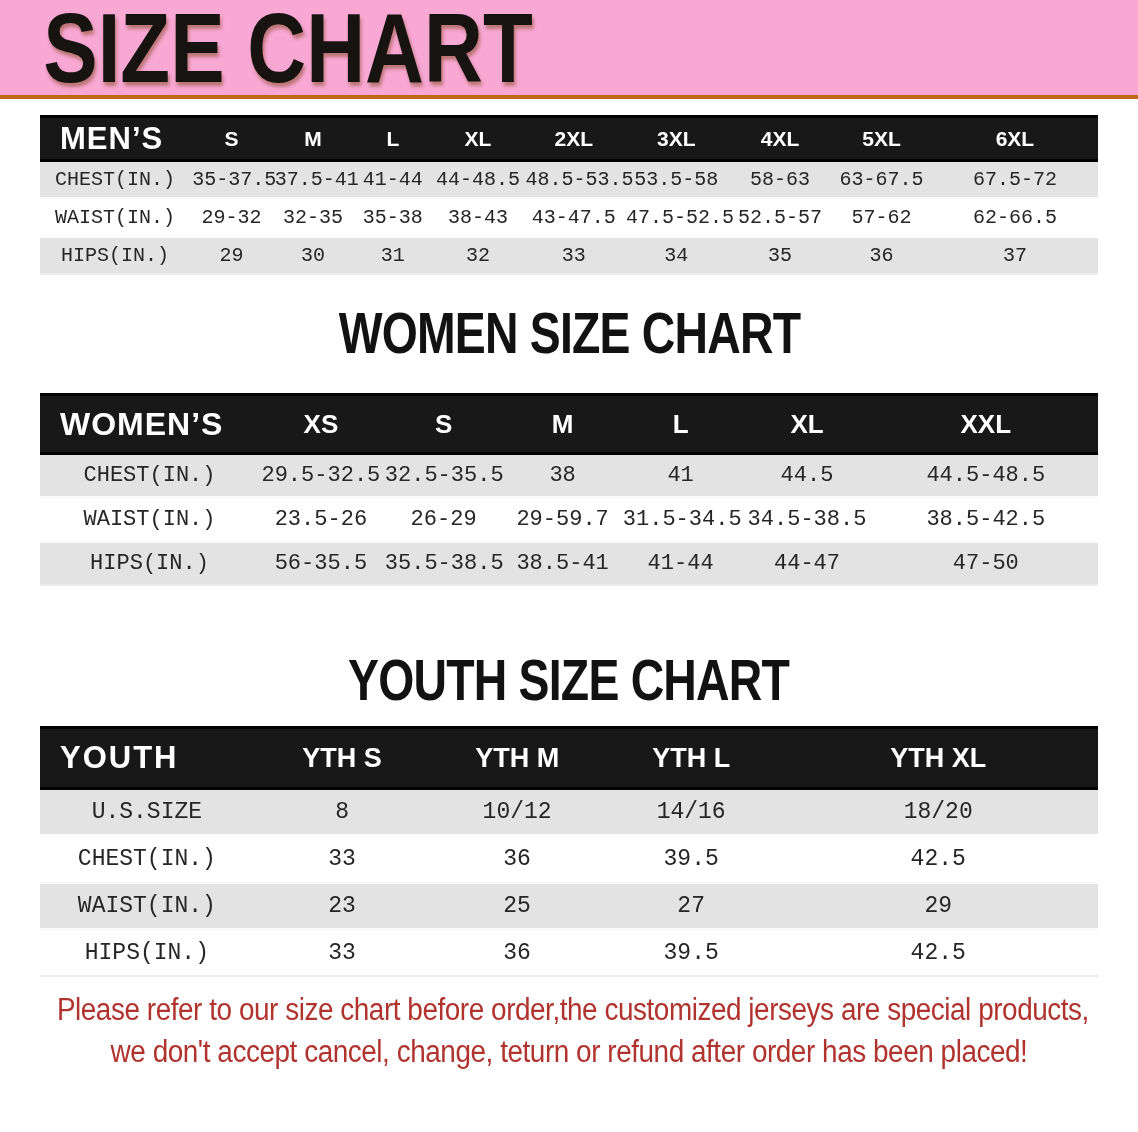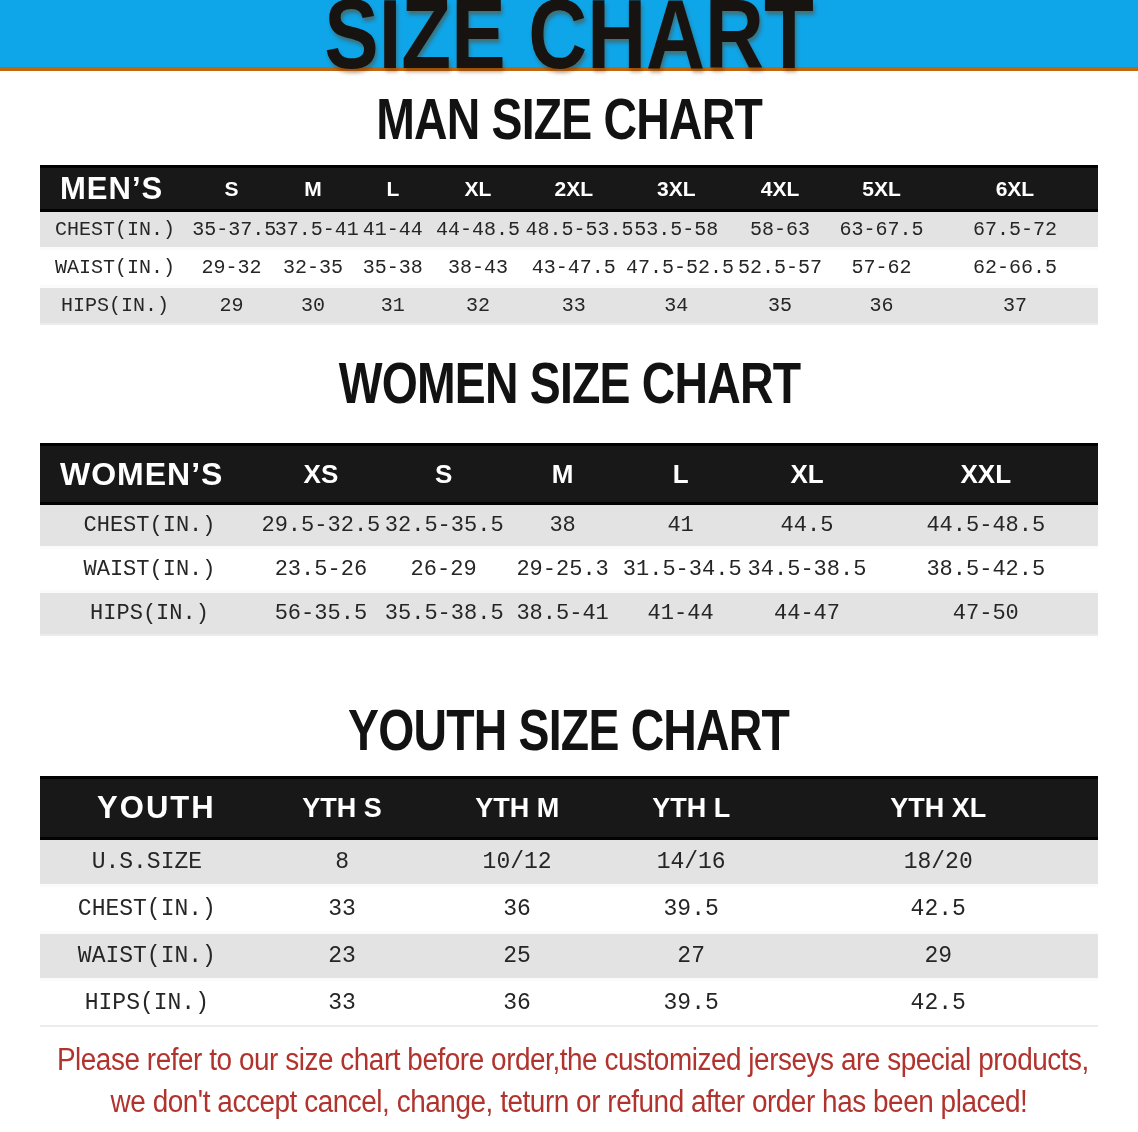--- a/index.html
+++ b/index.html
@@ -10,26 +10,25 @@
     background: #ffffff;
     font-family: "Liberation Sans", sans-serif;
     overflow: hidden;
     color: #1a1a1a;
   }
   .page { width: 1138px; height: 1132px; position: relative; }
 
   
   .banner {
     width: 100%;
-    height: 71px;
-    background: #0ea5e9;
+    height: 99px;
+    background: #f9a8d4;
     border-bottom: 4px solid #C06712;
     display: flex;
     align-items: center;
-    justify-content: center;
   }
   .banner h1 {
     margin: 0;
     font-size: 96px;
     line-height: 96px;
     font-weight: bold;
     color: #161310;
     letter-spacing: 0px;
     transform: scale(0.85, 1.02);
     transform-origin: 50% 50%;
@@ -95,21 +94,21 @@
   #men-table td { font-size: 20px; padding: 6px 2px; height: 35px; }
 
   
   #women-table { margin-top: 30px; }
   #women-table thead th { height: 59px; font-size: 26px; }
   #women-table thead th.rowhead { font-size: 32px; }
   #women-table td { font-size: 22px; padding: 8px 2px; height: 43px; }
 
   
   #youth-table { margin-top: 16px; }
-  #youth-table thead th { height: 61px; font-size: 27px; text-align: center; }
+  #youth-table thead th { height: 61px; font-size: 27px; }
   #youth-table thead th.rowhead { font-size: 31px; letter-spacing: 2px; }
   #youth-table td { font-size: 23px; padding: 9px 2px; height: 45px; }
 
   
   .disclaimer { margin-top: 12px; text-align: center; }
   .disclaimer p {
     margin: 0;
     color: #B1332E;
     font-size: 31px;
     line-height: 42px;
@@ -122,21 +121,20 @@
 </style>
 </head>
 <body>
 
 <div class="page">
 
   <header class="banner">
     <h1>SIZE CHART</h1>
   </header>
 
-  <h2 class="sec-title" id="men-heading"><span>MAN SIZE CHART</span></h2>
 
   <table class="size-table" id="men-table">
     <colgroup>
       <col style="width:14.2%">
         <col style="width:7.8%">
         <col style="width:7.6%">
         <col style="width:7.5%">
         <col style="width:8.6%">
         <col style="width:9.5%">
         <col style="width:9.9%">
@@ -228,21 +226,21 @@
         <td>32.5-35.5</td>
         <td>38</td>
         <td>41</td>
         <td>44.5</td>
         <td>44.5-48.5</td>
       </tr>
       <tr>
         <td>WAIST(IN.)</td>
         <td>23.5-26</td>
         <td>26-29</td>
-        <td>29-25.3</td>
+        <td>29-59.7</td>
         <td>31.5-34.5</td>
         <td>34.5-38.5</td>
         <td>38.5-42.5</td>
       </tr>
       <tr>
         <td>HIPS(IN.)</td>
         <td>56-35.5</td>
         <td>35.5-38.5</td>
         <td>38.5-41</td>
         <td>41-44</td>

